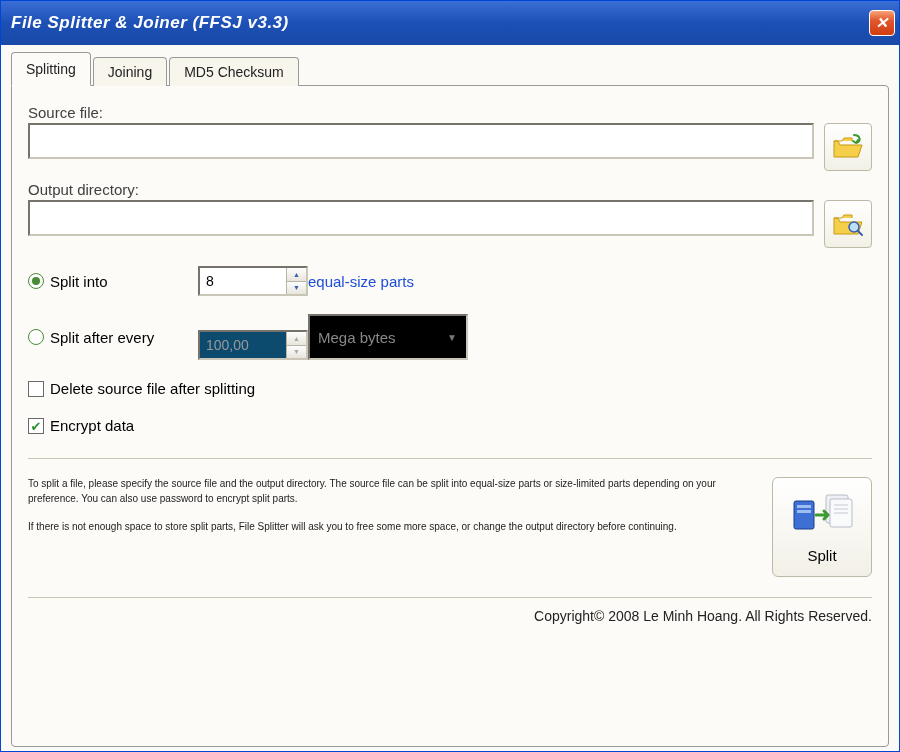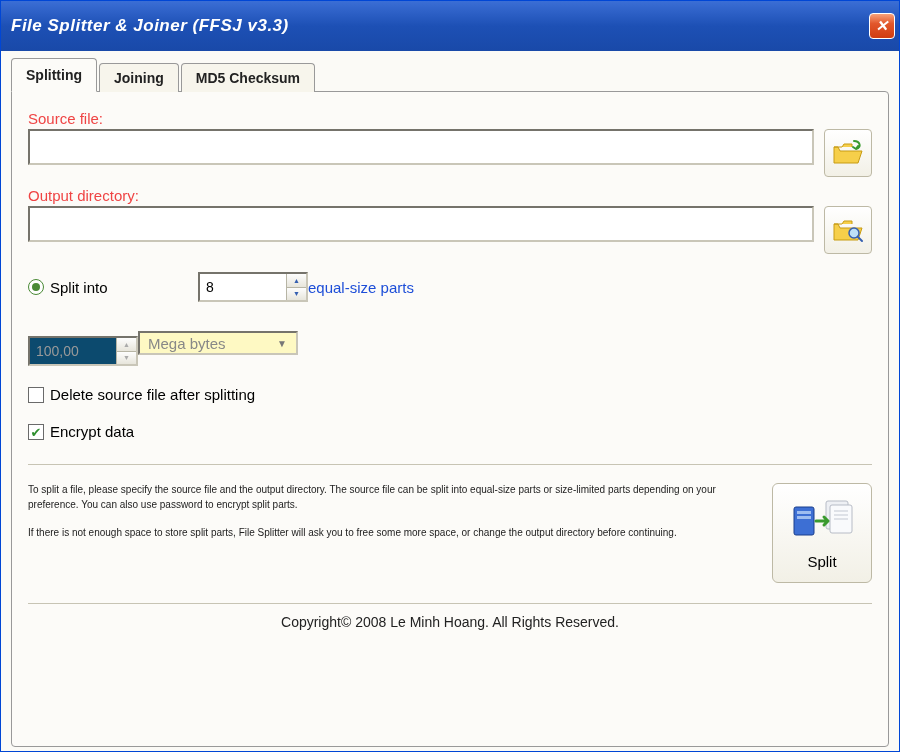--- a/index.html
+++ b/index.html
@@ -15,21 +15,21 @@
   }
   .window {
     width: 900px;
     height: 752px;
     border: 1px solid #0046d5;
     background: #ece9d8;
     display: flex;
     flex-direction: column;
   }
   .titlebar {
-    height: 50px;
+    height: 44px;
     background: linear-gradient(to bottom, #3b6ed5 0%, #1d50b5 50%, #1949a8 100%);
     display: flex;
     align-items: center;
     padding: 0 4px 0 10px;
     color: #fff;
     font-weight: bold;
     font-size: 17px;
     font-style: italic;
     letter-spacing: 0.5px;
   }
@@ -67,21 +67,20 @@
     border-bottom: none;
     background: #f7f5ec;
     margin-right: 2px;
     border-top-left-radius: 4px;
     border-top-right-radius: 4px;
     color: #222;
     cursor: pointer;
     font-size: 14px;
     position: relative;
     top: 1px;
-    font-weight: bold;
   }
   .tab.active {
     background: #fcfbf8;
     border-bottom: 1px solid #fcfbf8;
     padding-top: 8px;
     padding-bottom: 8px;
     top: 1px;
     z-index: 3;
   }
   .tab-panel {
@@ -94,21 +93,21 @@
     flex-direction: column;
     gap: 10px;
     position: relative;
     z-index: 1;
   }
   .field-row {
     display: flex;
     flex-direction: column;
     gap: 2px;
   }
-  .field-label { font-size: 15px; color: #ef4444; }
+  .field-label { font-size: 15px; color: #404040; }
   .file-row {
     display: flex;
     align-items: stretch;
     gap: 10px;
   }
   .text-input {
     flex: 1;
     height: 36px;
     border: 2px inset #c9c6b8;
     background: #fff;
@@ -183,23 +182,23 @@
     justify-content: center;
     border-left: 1px solid #b7b5a5;
     background: linear-gradient(to bottom,#fdfdfd,#e7e5db);
     font-size: 7px;
     color: #355fb0;
     cursor: pointer;
   }
   .spin-down { border-top: 1px solid #b7b5a5; }
   .static-text { font-size: 15px; color: #1d4ed8; }
   .combo {
-    height: 24px;
+    height: 46px;
     border: 2px inset #c9c6b8;
-    background: #fef9c3;
+    background: #000000;
     display: flex;
     align-items: center;
     padding: 0 4px 0 8px;
     width: 160px;
     color: #888;
     font-size: 15px;
     cursor: default;
   }
   .combo .chev {
     margin-left: auto;
@@ -250,21 +249,21 @@
     background: linear-gradient(to bottom, #ffffff 0%, #f2f0e6 100%);
     display: flex;
     flex-direction: column;
     align-items: center;
     justify-content: center;
     gap: 8px;
     cursor: pointer;
     font-size: 15px;
   }
   .footer {
-    text-align: center;
+    text-align: right;
     font-size: 14px;
     color: #222;
     padding: 10px 0 4px 0;
     border-top: 1px solid #c7c4b4;
     margin-top: 10px;
   }
   svg { display: block; }
 </style>
 </head>
 <body>
@@ -324,20 +323,24 @@
           <input type="text" value="8" style="">
           <div class="spin-btns">
             <div class="spin-up">▲</div>
             <div class="spin-down">▼</div>
           </div>
         </div>
         <span class="static-text">equal-size parts</span>
       </div>
 
       <div class="option-row">
+        <div class="radio-wrap">
+          <span class="radio"></span>
+          <span>Split after every</span>
+        </div>
         <div class="spinner disabled">
           <input type="text" disabled="" value="100,00" style="">
           <div class="spin-btns">
             <div class="spin-up" style="color:#aaa">▲</div>
             <div class="spin-down" style="color:#aaa">▼</div>
           </div>
         </div>
         <div class="combo">
           <span>Mega bytes</span>
           <span class="chev">▼</span>

